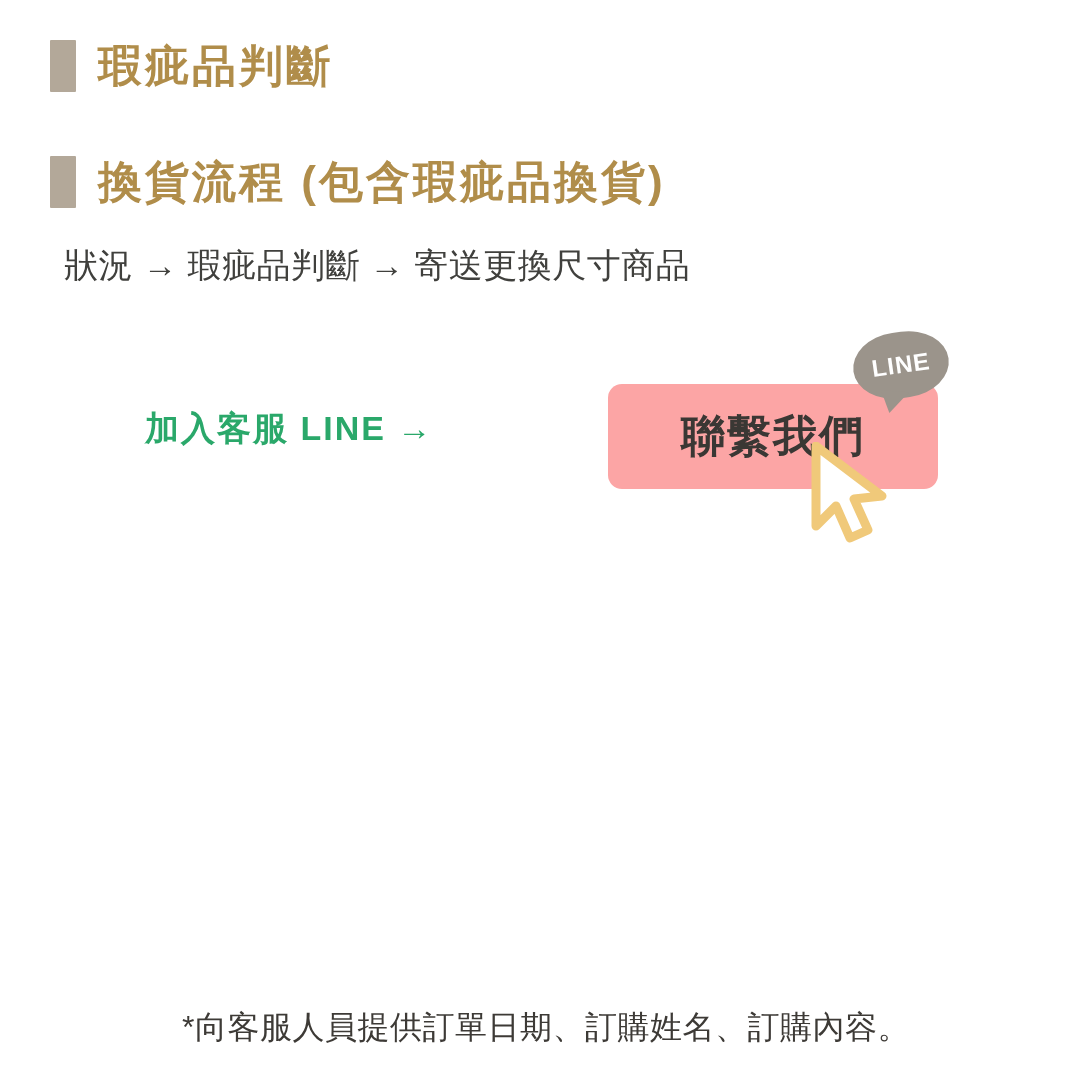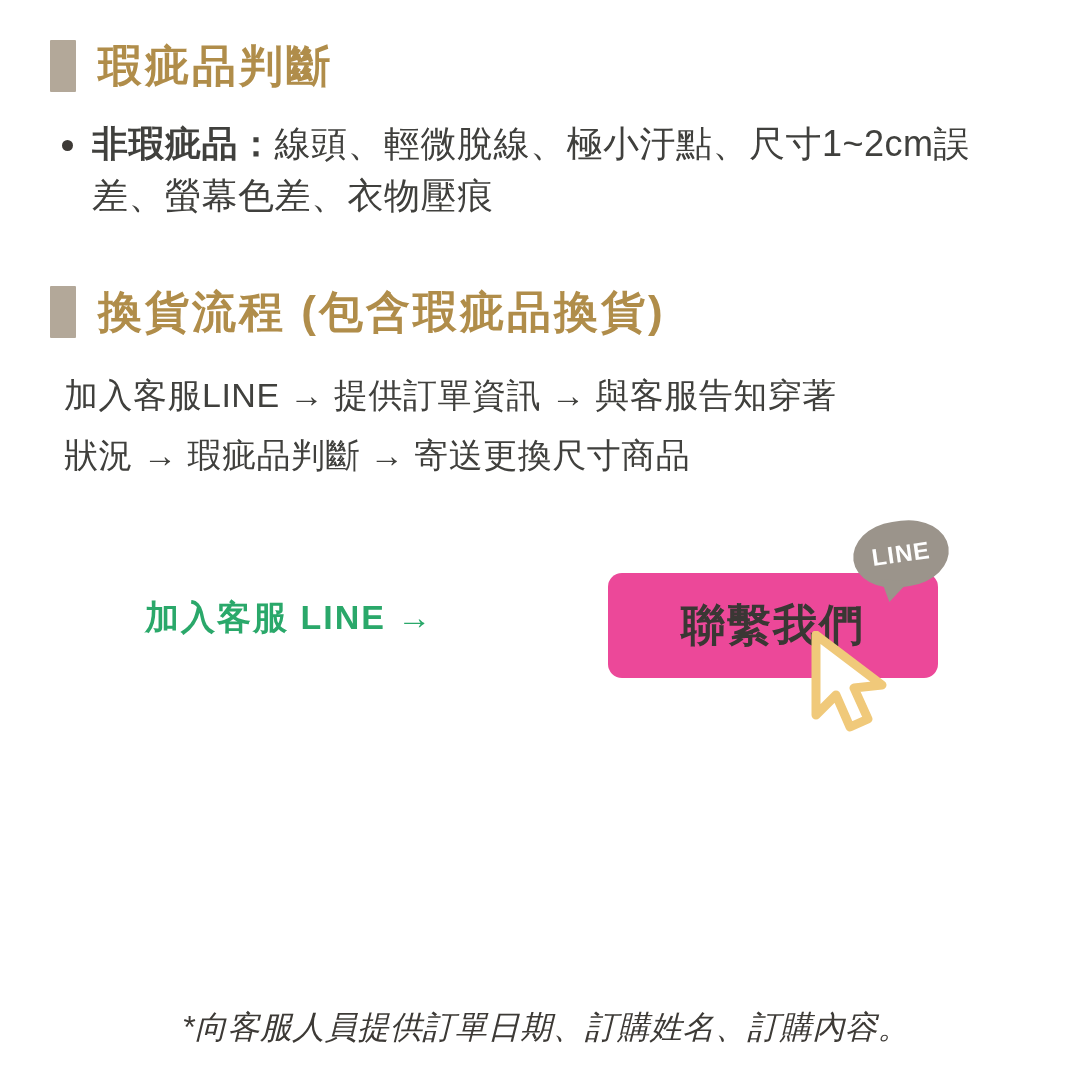--- a/index.html
+++ b/index.html
@@ -108,21 +108,21 @@
     top: 0;
     width: 400px;
     height: 150px;
   }
   .cta-button {
     position: absolute;
     left: 48px;
     top: 30px;
     width: 330px;
     height: 105px;
-    background: #ec4899;
+    background: #fca5a5;
     border-radius: 14px;
     display: flex;
     align-items: center;
     justify-content: center;
     cursor: pointer;
   }
   .cta-button span {
     font-size: 44px;
     font-weight: bold;
     color: #3a3734;
@@ -170,46 +170,41 @@
   
   .footnote {
     position: absolute;
     left: 12px;
     right: 0;
     bottom: 30px;
     text-align: center;
     font-size: 32px;
     color: #3d3a36;
     letter-spacing: 0.5px;
-    font-style: italic;
   }
 </style>
 </head>
 <body>
 
 <div class="page">
 
   <div class="section-head">
     <div class="head-bar"></div>
     <div class="head-text">瑕疵品判斷</div>
   </div>
 
   <ul class="bullets">
-    <li>
-      <b>非瑕疵品</b><b>：</b><span>線頭、輕微脫線、極小汙點、尺寸1~2cm誤差、螢幕色差、衣物壓痕</span>
-    </li>
   </ul>
 
   <div class="section-head" style="margin-top:64px;">
     <div class="head-bar"></div>
     <div class="head-text">換貨流程 (包含瑕疵品換貨)</div>
   </div>
 
   <div class="flow">
-    <div>加入客服LINE → 提供訂單資訊 → 與客服告知穿著</div>
     <div>狀況 → 瑕疵品判斷  → 寄送更換尺寸商品</div>
   </div>
 
   <div class="cta-row">
     <div class="line-link">加入客服 LINE →</div>
 
     <div class="cta-wrap">
       <div class="cta-button">
         <span>聯繫我們</span>
       </div>

